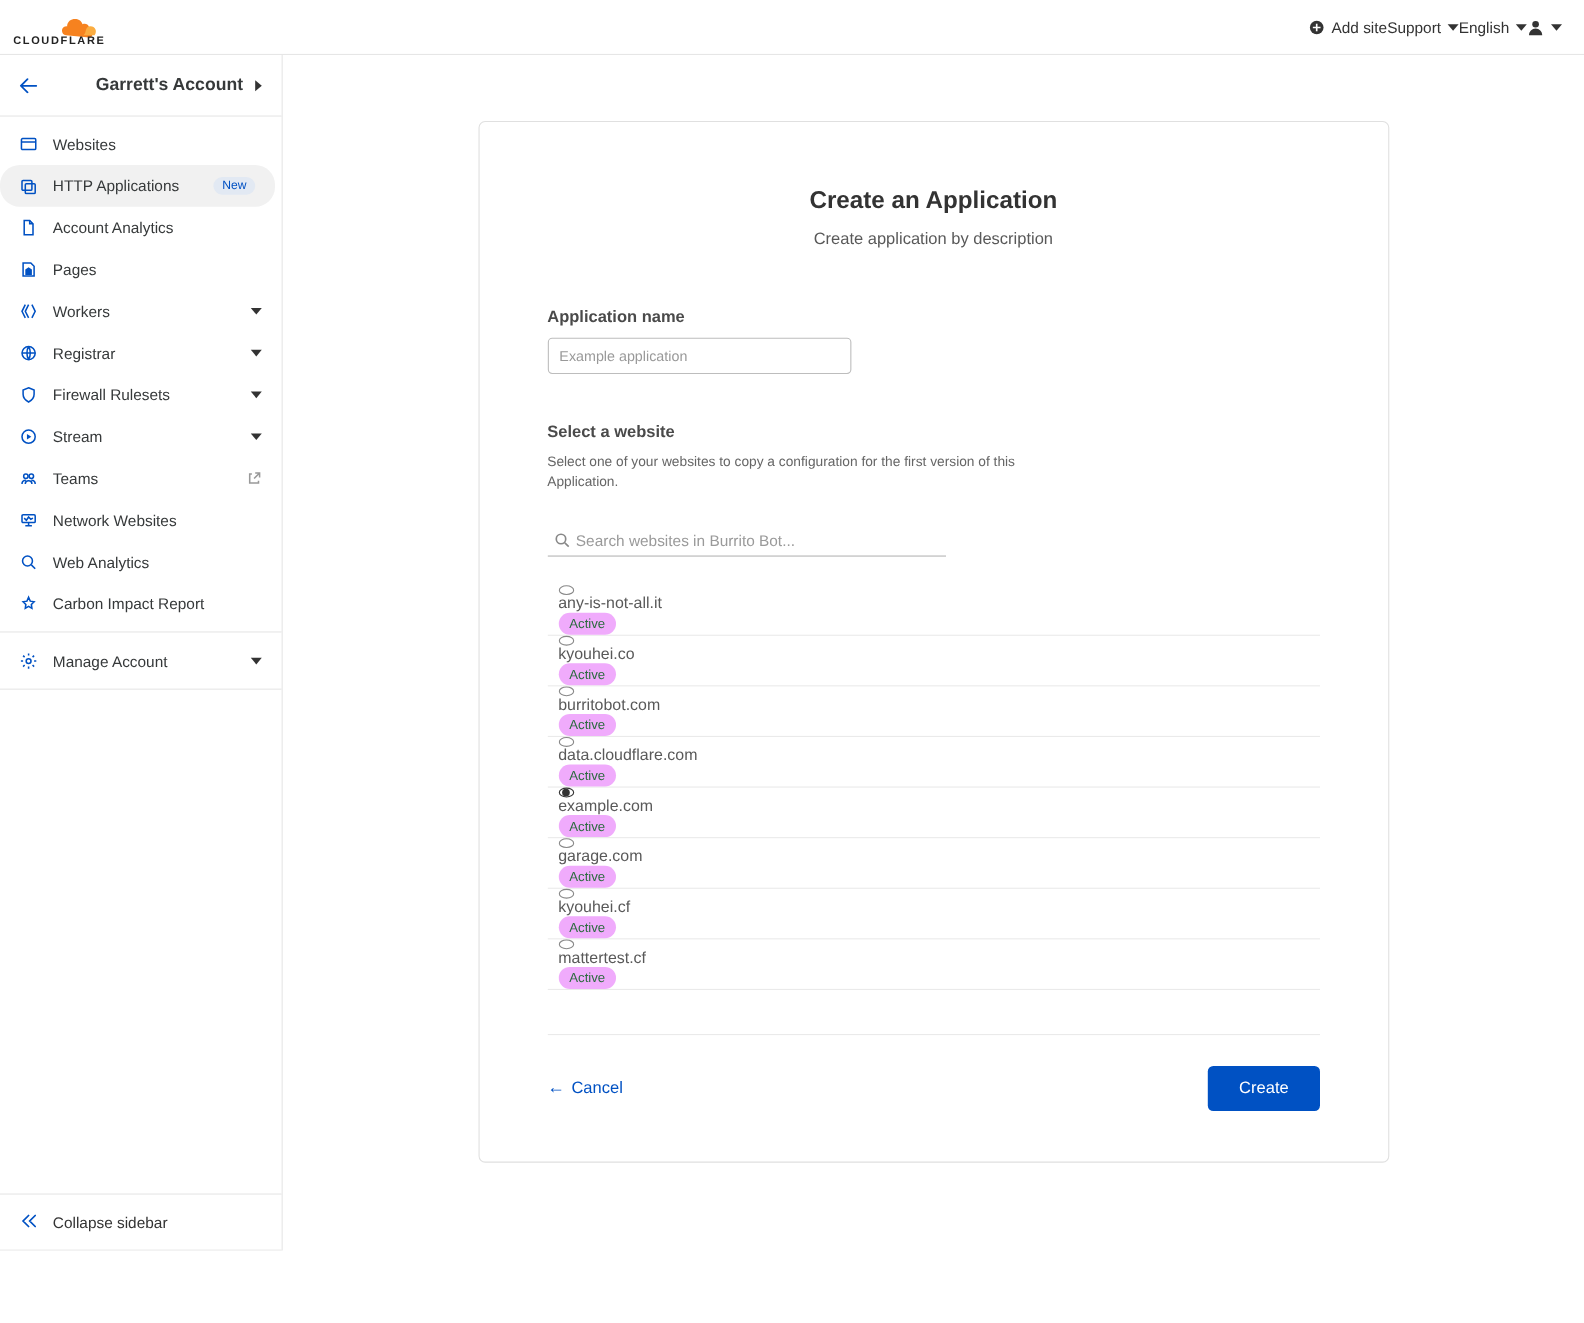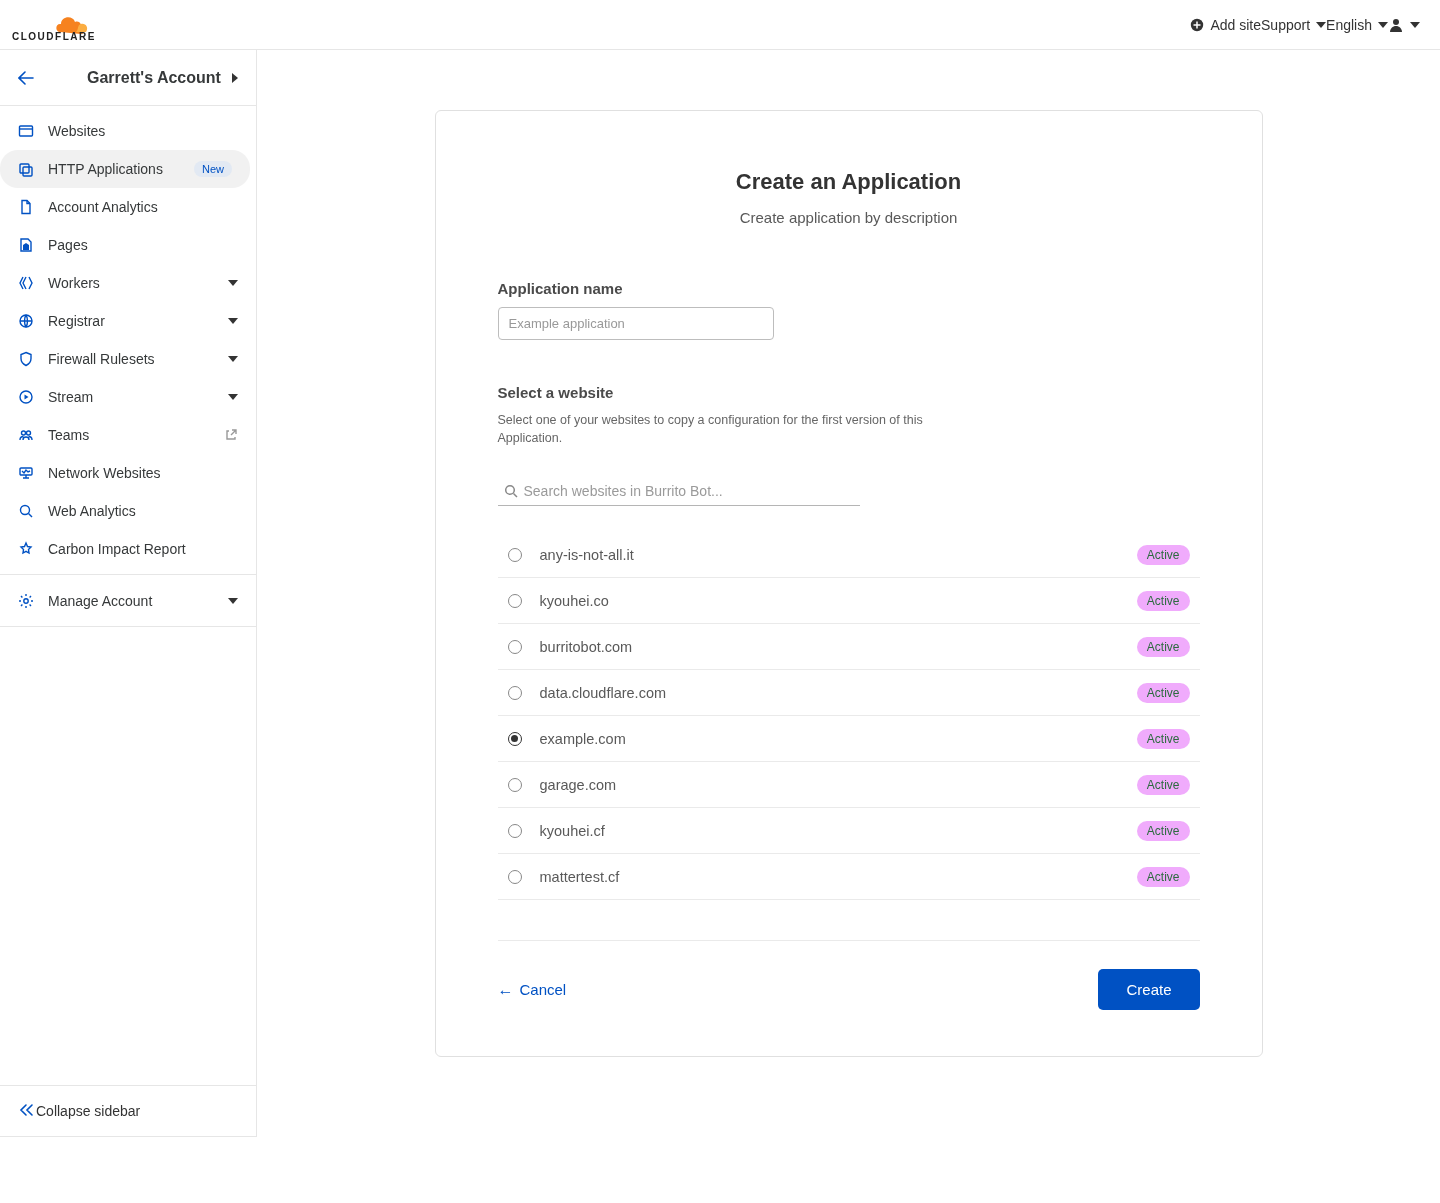--- a/index.html
+++ b/index.html
@@ -24,21 +24,21 @@
 .nav-item { display: flex; align-items: center; height: 38px; padding: 0 18px; cursor: pointer; gap: 14px; color: #36393a; position: relative; }
 .nav-item .icon { width: 16px; height: 16px; display: inline-flex; align-items: center; justify-content: center; color: #0051c3; }
 .nav-item .label { flex: 1; font-size: 14px; }
 .nav-item.active { background: #f1f1f1; border-radius: 18px 18px 18px 18px; margin: 0 6px 0 0; padding-left: 18px; }
 .nav-item .badge { background: #e2e9f3; color: #0051c3; font-size: 11px; padding: 2px 8px; border-radius: 10px; font-weight: 500; }
 .nav-item .caret { width: 0; height: 0; border-left: 5px solid transparent; border-right: 5px solid transparent; border-top: 6px solid #333; }
 .nav-item .extlink { color: #888; width: 14px; height: 14px; }
 .manage-sep-top { border-top: 1px solid #e6e6e6; }
 
 .sidebar-spacer { flex: 1; }
-.collapse-row { height: 52px; display: flex; align-items: center; padding: 0 18px; gap: 2px; border-top: 1px solid #e6e6e6; border-bottom: 1px solid #e6e6e6; cursor: pointer; color: #333; }
+.collapse-row { height: 52px; display: flex; align-items: center; padding: 0 18px; gap: 14px; border-top: 1px solid #e6e6e6; border-bottom: 1px solid #e6e6e6; cursor: pointer; color: #333; }
 .collapse-row .icon { color: #0051c3; }
 
 .main { flex: 1; display: flex; justify-content: center; padding: 60px 0 80px; }
 .card { width: 828px; border: 1px solid #e0e0e0; border-radius: 6px; padding: 58px 62px 46px; }
 .card h1 { text-align: center; font-size: 22px; font-weight: 700; color: #333; }
 .card .sub { text-align: center; font-size: 15px; color: #595959; margin-top: 14px; }
 
 .section { margin-top: 54px; }
 .field-label { font-size: 15px; font-weight: 600; color: #4a4a4a; margin-bottom: 10px; }
 .text-input { width: 276px; height: 33px; border: 1px solid #bdbdbd; border-radius: 4px; padding: 0 10px; font-size: 13px; color: #333; outline: none; }
@@ -46,21 +46,21 @@
 
 .sel-title { font-size: 15px; font-weight: 600; color: #4a4a4a; margin-top: 44px; }
 .sel-desc { font-size: 12.5px; color: #666; margin-top: 10px; line-height: 1.45; max-width: 440px; }
 
 .search-wrap { position: relative; margin-top: 30px; width: 362px; border-bottom: 1px solid #b5b5b5; padding: 6px 0 6px 26px; }
 .search-wrap .sicon { position: absolute; left: 6px; top: 7px; color: #888; }
 .search-wrap input { border: none; outline: none; width: 100%; font-size: 14px; color: #333; background: transparent; }
 .search-wrap input::placeholder { color: #9a9a9a; }
 
 .site-list { margin-top: 26px; }
-.site-row { display: flex; align-items: center; height: 46px; border-bottom: 1px solid #eaeaea; padding: 0 10px; cursor: pointer; }
+.site-row { display: flex; align-items: flex-start; height: 46px; border-bottom: 1px solid #eaeaea; padding: 0 10px; cursor: pointer; flex-direction: column; }
 .site-row:first-child { }
 .radio { width: 14px; height: 14px; border: 1.5px solid #888; border-radius: 50%; margin-right: 18px; display: inline-flex; align-items: center; justify-content: center; }
 .radio.selected { border-color: #333; }
 .radio.selected::after { content: ""; width: 7px; height: 7px; background: #333; border-radius: 50%; }
 .site-name { flex: 1; font-size: 14.5px; color: #595959; }
 .status-pill { background: #f0abfc; color: #2c6b3f; font-size: 12px; padding: 3px 10px; border-radius: 12px; }
 
 .divider { height: 1px; background: #eaeaea; margin-top: 40px; }
 .actions { display: flex; align-items: center; justify-content: space-between; margin-top: 28px; }
 .cancel-link { color: #0051c3; font-size: 15px; display: inline-flex; align-items: center; gap: 6px; cursor: pointer; }

